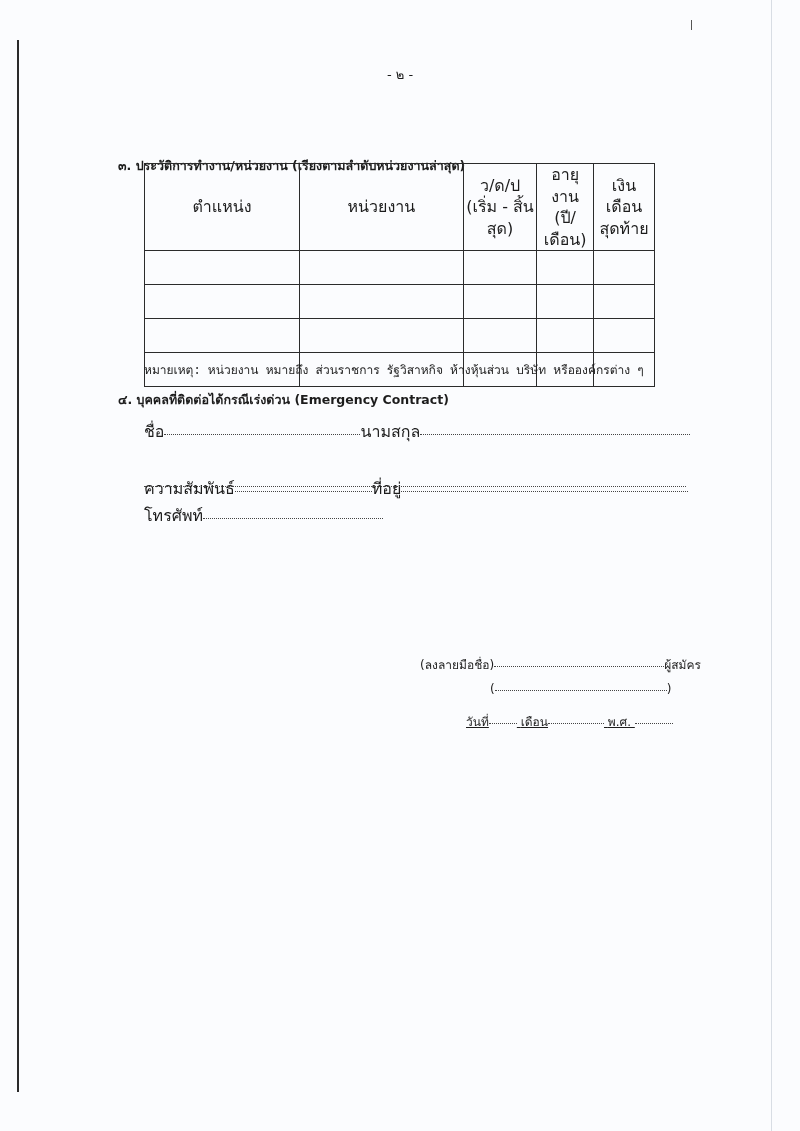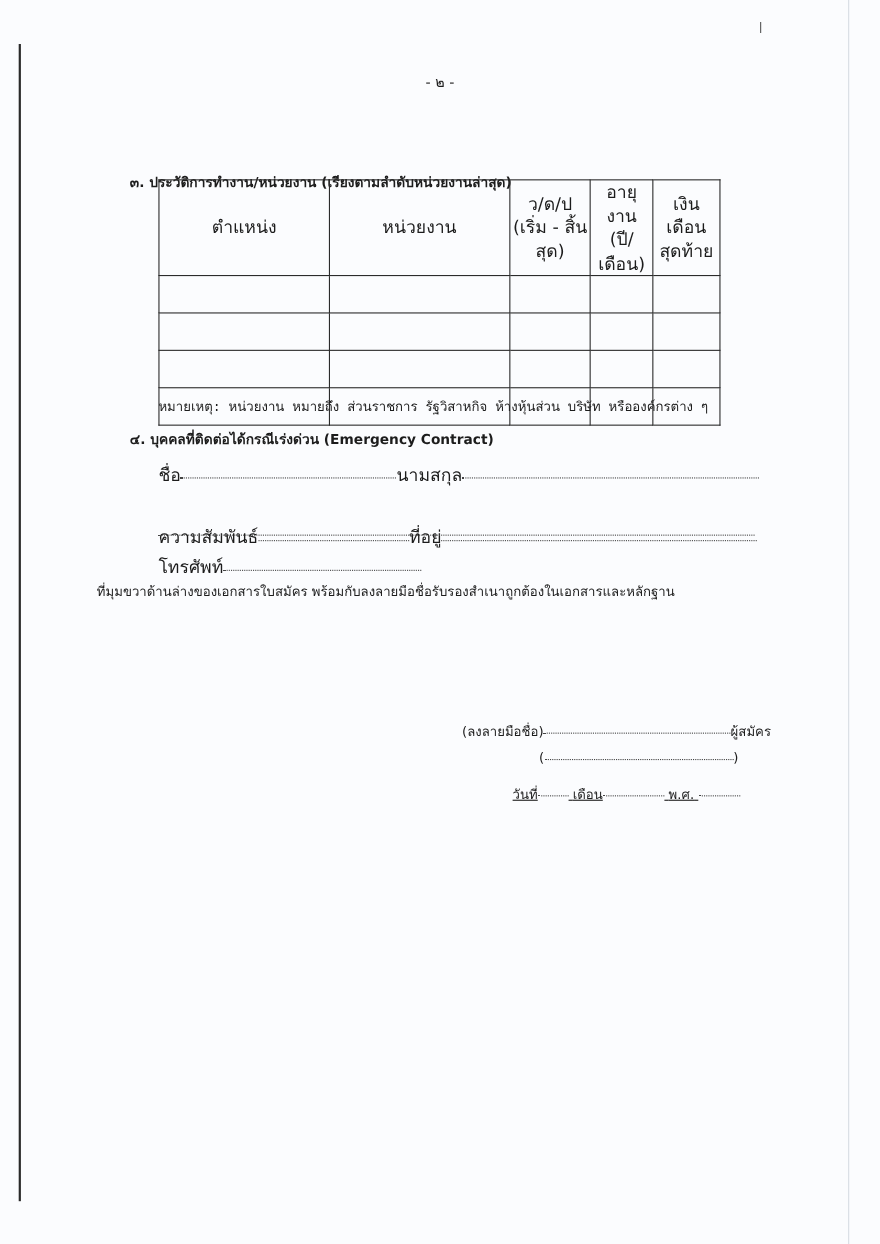--- a/index.html
+++ b/index.html
@@ -127,21 +127,20 @@
 
 <div class="abs form-row" style="left:144px; top:474px; width:542px;">
   <span class="dots" style="width:542px;"></span>
 </div>
 
 <div class="abs form-row" style="left:144px; top:503px;">
   <span>โทรศัพท์</span><span class="dots" style="width:180px;"></span>
 </div>
 
 <div class="abs para" style="top:524px;">
-  <div>ที่มุมขวาด้านล่างของเอกสารใบสมัคร พร้อมกับลงลายมือชื่อรับรองสำเนาถูกต้องในเอกสารและหลักฐาน</div>
 </div>
 
 <div class="abs sig" style="left:420px; top:655px;text-align:right;">
   <span>(ลงลายมือชื่อ)</span><span class="dots" style="width:170px;"></span><span>ผู้สมัคร</span>
 </div>
 
 <div class="abs sig" style="left:490px; top:682px;">
   <span>(</span><span class="dots" style="width:172px;"></span><span>)</span>
 </div>
 

